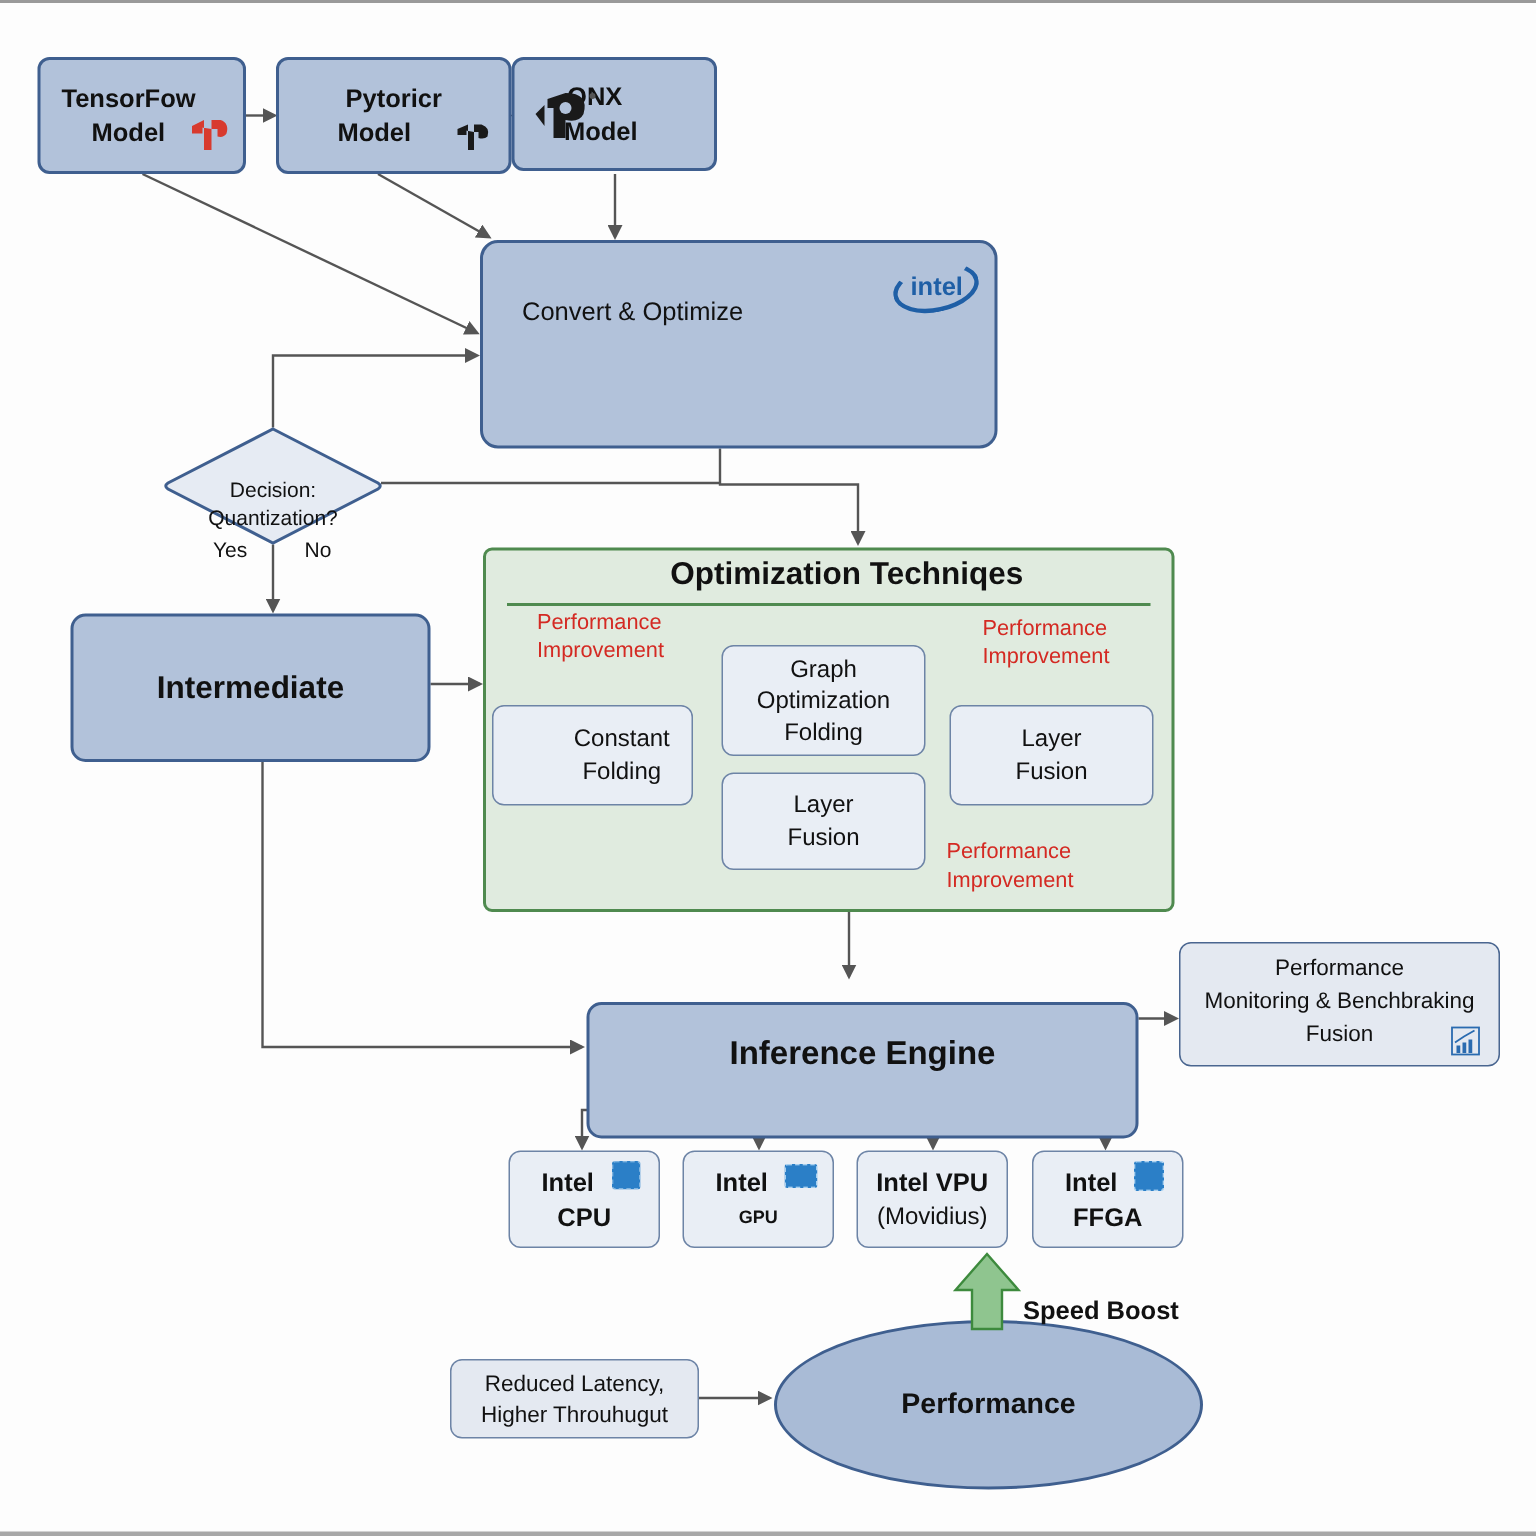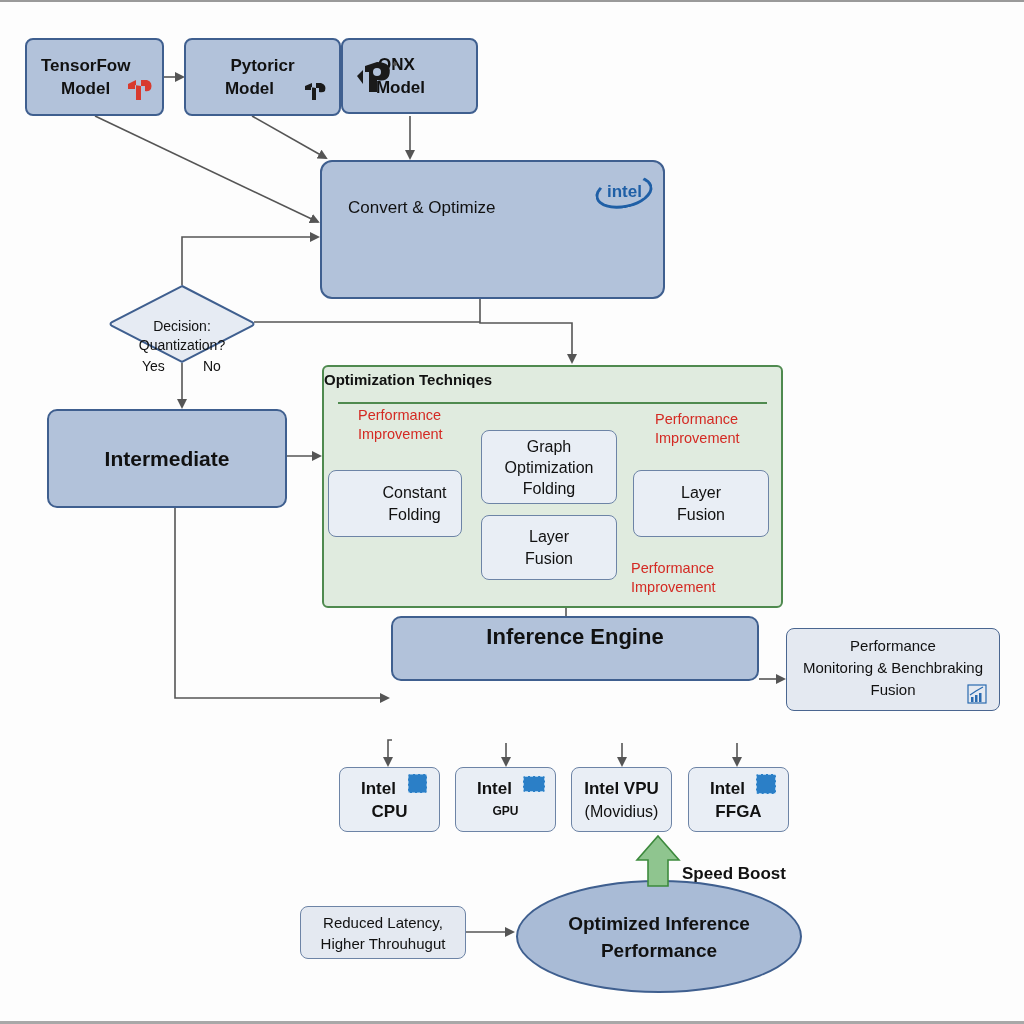--- a/index.html
+++ b/index.html
@@ -131,21 +131,21 @@
   </div>
 </div>
 <span class="label" style="left:142px;top:358px;">Yes</span>
 <span class="label" style="left:203px;top:358px;">No</span>
 
 <div class="box" style="left:47px;top:409px;width:240px;height:99px;border-radius:10px;">
   <span class="txt bold" style="font-size:21px;line-height:29px;">Intermediate</span>
 </div>
 
 <div style="position:absolute;left:322px;top:365px;width:461px;height:243px;box-sizing:border-box;background:#e0ebdf;border:2px solid #4f8a4f;border-radius:6px;">
-  <div style="position:absolute;left:0;top:4px;width:100%;text-align:left;font-size:15px;font-weight:bold;">Optimization Techniqes</div>
+  <div style="position:absolute;left:12px;top:4px;width:100%;text-align:center;font-size:21px;font-weight:bold;">Optimization Techniqes</div>
   <div style="position:absolute;left:14px;right:14px;top:35px;height:1.5px;background:#4f8a4f;"></div>
 </div>
 
 <div class="box lighter" style="left:328px;top:470px;width:134px;height:67px;padding-left:39px;">
   <span class="txt" style="font-size:16px;line-height:22px;">Constant</span>
   <span class="txt" style="font-size:16px;line-height:22px;">Folding</span>
 </div>
 
 <div class="box lighter" style="left:481px;top:430px;width:136px;height:74px;">
   <span class="txt" style="font-size:16px;line-height:21px;">Graph</span>
@@ -169,21 +169,21 @@
 </div>
 <div class="red" style="left:655px;top:410px;">
   <span class="txt">Performance</span>
   <span class="txt">Improvement</span>
 </div>
 <div class="red" style="left:631px;top:559px;">
   <span class="txt">Performance</span>
   <span class="txt">Improvement</span>
 </div>
 
-<div class="box" style="left:391px;top:616px;width:368px;height:65px;border-radius:10px;">
+<div class="box" style="left:391px;top:668px;width:368px;height:91px;border-radius:10px;">
   <span class="txt bold" style="font-size:22px;margin-bottom:24px;">Inference Engine</span>
 </div>
 
 <div class="box light" style="left:786px;top:628px;width:214px;height:83px;justify-content:flex-start;padding-top:6px;">
   <span class="txt" style="font-size:15px;line-height:22px;">Performance</span>
   <span class="txt" style="font-size:15px;line-height:22px;white-space:nowrap;">Monitoring &amp; Benchbraking</span>
   <span class="txt" style="font-size:15px;line-height:22px;">Fusion</span>
   <svg width="20" height="20" viewBox="0 0 20 20" style="position:absolute;right:12px;bottom:6px;">
     <rect x="1" y="1" width="18" height="18" fill="none" stroke="#2a6bb0" stroke-width="1.2"></rect>
     <rect x="4" y="13" width="2.5" height="5" fill="#2a6bb0"></rect>
@@ -210,21 +210,20 @@
   <span class="txt" style="font-size:16px;line-height:23px;">(Movidius)</span>
 </div>
 
 <div class="box lighter" style="left:688px;top:767px;width:101px;height:65px;">
   <span class="txt bold" style="font-size:17px;line-height:23px;margin-right:22px;">Intel</span>
   <span class="txt bold" style="font-size:17px;line-height:23px;">FFGA</span>
   <div style="position:absolute;right:12px;top:6px;width:20px;height:20px;background:#2b7fc7;border-radius:2px;border:1px dashed #a8d0f0;box-sizing:border-box;"></div>
 </div>
 
 <div style="position:absolute;left:516px;top:880px;width:286px;height:113px;box-sizing:border-box;background:#a9bbd6;border:2px solid #3f5f8f;border-radius:50%;display:flex;flex-direction:column;align-items:center;justify-content:center;">
-  <span class="txt bold" style="font-size:19px;line-height:27px;">Optimized Inference</span>
   <span class="txt bold" style="font-size:19px;line-height:27px;">Performance</span>
 </div>
 
 <svg width="48" height="54" viewBox="0 0 48 54" style="position:absolute;left:634px;top:834px;">
   <path d="M24,2 L45,26 L34,26 L34,52 L14,52 L14,26 L3,26 z" fill="#8fc58f" stroke="#3d8a3d" stroke-width="1.6"></path>
 </svg>
 <span style="position:absolute;left:682px;top:864px;font-size:17px;font-weight:bold;">Speed Boost</span>
 
 <div class="box light" style="left:300px;top:906px;width:166px;height:53px;border-color:#6d84a6;">
   <span class="txt" style="font-size:15px;line-height:21px;">Reduced Latency,</span>

